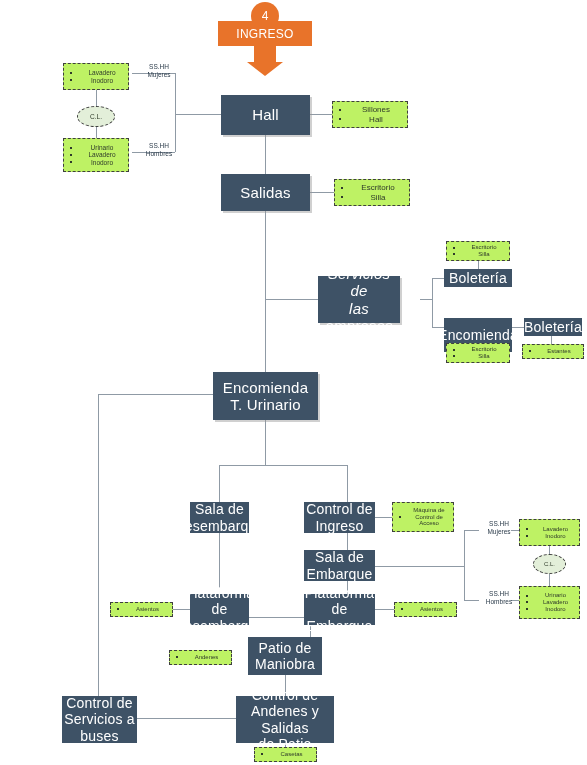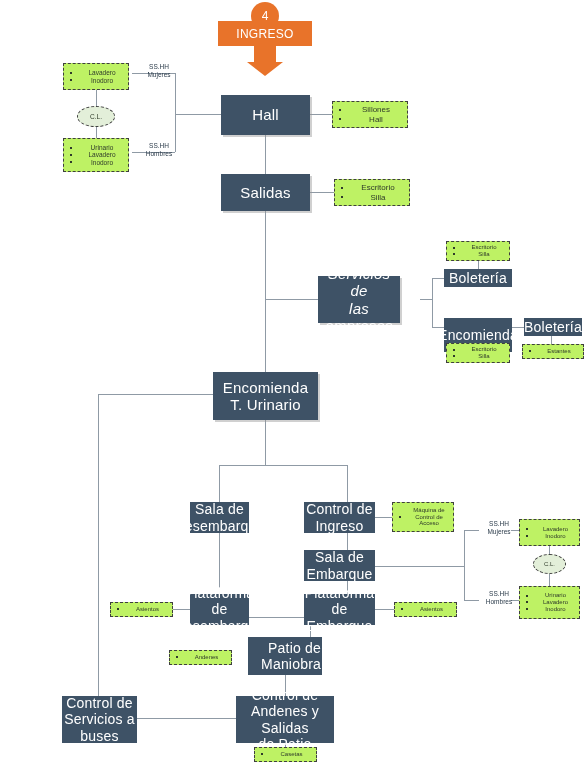--- a/index.html
+++ b/index.html
@@ -305,21 +305,21 @@
   <div class="elli t6" style="left:533px;top:554px;width:33px;height:20px;">C.L.</div>
 
   <div class="leaf t6" style="left:519px;top:586px;width:61px;height:33px;">
     <ul>
       <li>Urinario</li>
       <li>Lavadero</li>
       <li>Inodoro</li>
     </ul>
   </div>
 
-  <div class="node t10" style="left:248px;top:637px;width:74px;height:38px;flex-direction:column;align-items:flex-end;">
+  <div class="node t10" style="left:248px;top:637px;width:74px;height:38px;flex-direction:column;">
     <span>Patio de</span>
     <span>Maniobra</span>
   </div>
   <div class="leaf t6" style="left:169px;top:650px;width:63px;height:15px;">
     <ul>
       <li>Andenes</li>
     </ul>
   </div>
 
   <div class="node t10" style="left:62px;top:696px;width:75px;height:47px;flex-direction:column;">

